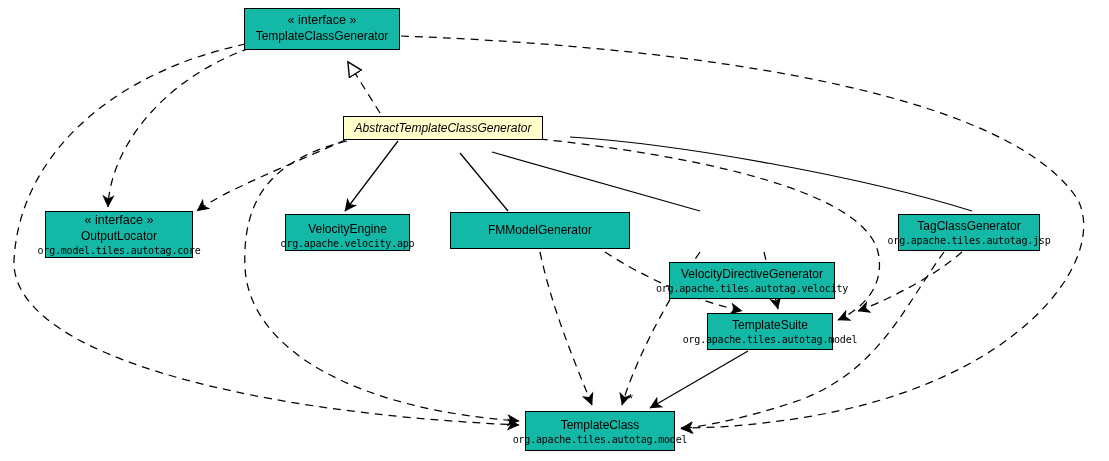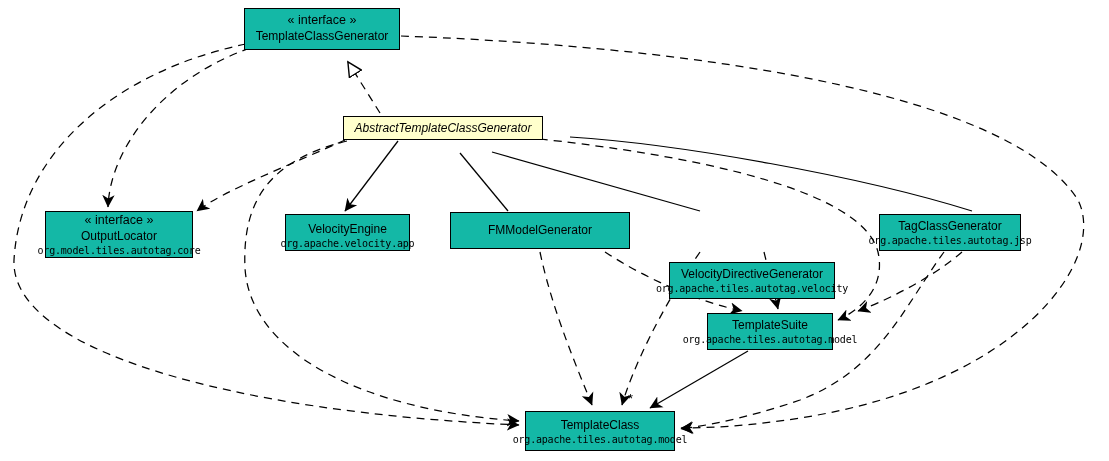--- a/index.html
+++ b/index.html
@@ -146,21 +146,21 @@
 
   <div class="uml-node" style="left:450px; top:212px; width:180px; height:37px;">
     <div class="node-name">FMModelGenerator</div>
   </div>
 
   <div class="uml-node" style="left:669px; top:214px; width:166px; height:37px;margin-top:48px;">
     <div class="node-name">VelocityDirectiveGenerator</div>
     <div class="node-package">org.apache.tiles.autotag.velocity</div>
   </div>
 
-  <div class="uml-node" style="left:879px; top:214px; width:142px; height:37px;">
+  <div class="uml-node" style="left:898px; top:214px; width:142px; height:37px;">
     <div class="node-name">TagClassGenerator</div>
     <div class="node-package">org.apache.tiles.autotag.jsp</div>
   </div>
 
   <div class="uml-node" style="left:707px; top:313px; width:126px; height:37px;">
     <div class="node-name">TemplateSuite</div>
     <div class="node-package">org.apache.tiles.autotag.model</div>
   </div>
 
   <div class="uml-node" style="left:525px; top:411px; width:150px; height:40px;text-align:right;">

